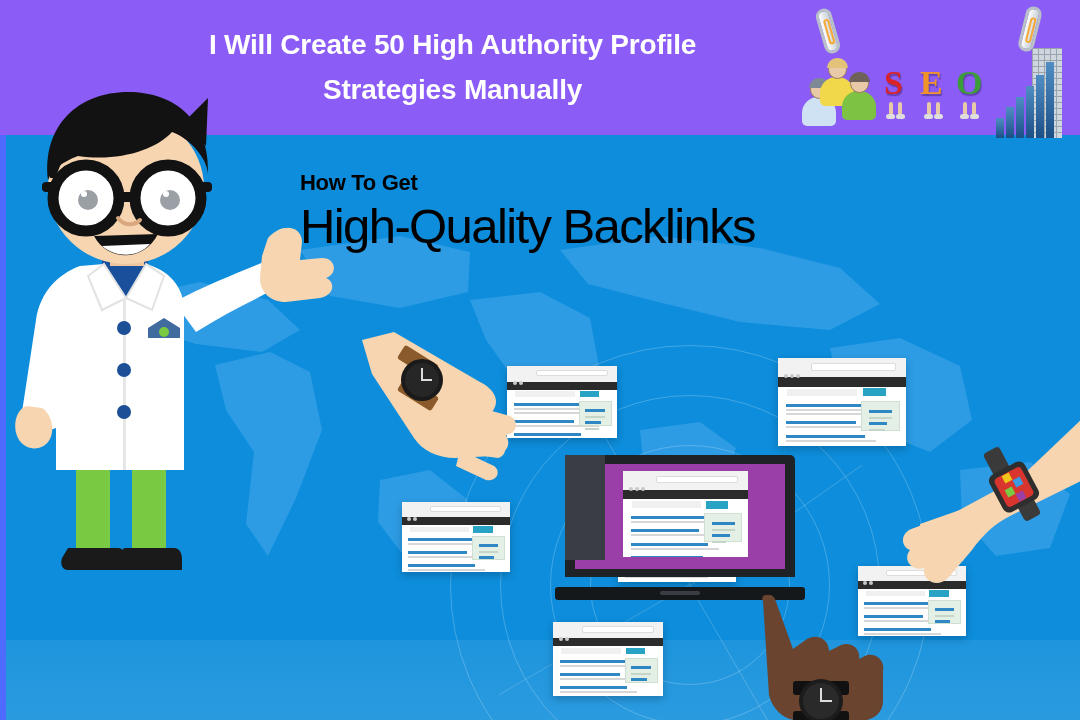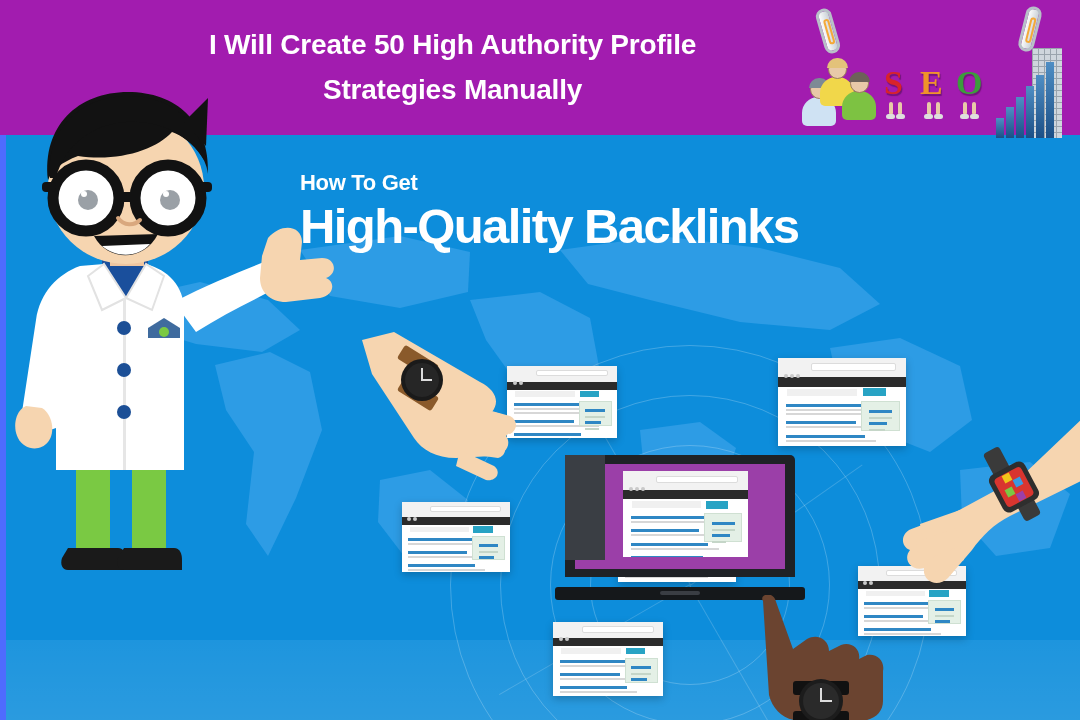--- a/index.html
+++ b/index.html
@@ -3,21 +3,21 @@
 <meta charset="utf-8">
 <style>
   * { margin:0; padding:0; box-sizing:border-box; }
   html,body { width:1080px; height:720px; overflow:hidden; background:#0d8ddb;
     font-family:"Liberation Sans", sans-serif; }
 
   #stage { position:relative; width:1080px; height:720px; overflow:hidden; }
 
   
   #header-band { position:absolute; left:0; top:0; width:1080px; height:135px;
-    background:#a21caf; z-index:2; }
+    background:#8b5cf6; z-index:2; }
   #header-title { position:absolute; left:0; top:22px; width:905px;
     text-align:center; color:#ffffff; font-size:28px; font-weight:bold;
     line-height:45px; letter-spacing:-0.2px;
     font-family:"Liberation Sans", sans-serif; }
 
   
   #left-edge-strip { position:absolute; left:0; top:135px; width:6px;
     height:585px; background:#4f6bfe; z-index:3; }
 
   
@@ -34,24 +34,24 @@
   .ring.r4 { left:-30px; top:-30px; width:480px; height:480px; }
   .netline { position:absolute; background:rgba(255,255,255,0.18); height:1px;
     transform-origin:0 0; }
 
   
   #ground { position:absolute; left:0; bottom:0; width:1080px; height:80px;
     background:linear-gradient(180deg, rgba(255,255,255,0.07), rgba(255,255,255,0.12)); }
 
   
   #headline { position:absolute; left:300px; top:170px; width:600px; z-index:6;
-    color:#ffffff; }
+    color:#000000; }
   #headline .kicker { font-size:22px; font-weight:bold; letter-spacing:-0.3px;
     margin-bottom:2px; }
-  #headline .main { font-size:49px; font-weight:bold; line-height:56px;
+  #headline .main { font-size:49px; font-weight:normal; line-height:56px;
     letter-spacing:-1.6px; }
   #headline .sub { font-size:26px; font-weight:bold; letter-spacing:-0.5px;
     text-align:right; margin-top:2px; padding-right:0px; }
 
   
   #price { position:absolute; right:22px; bottom:12px; z-index:8;
     color:#0a0a0a; font-size:46px; font-weight:bold; letter-spacing:-0.5px; }
 
   
   #logo { position:absolute; right:4px; top:2px; width:276px; height:188px; z-index:9; }

